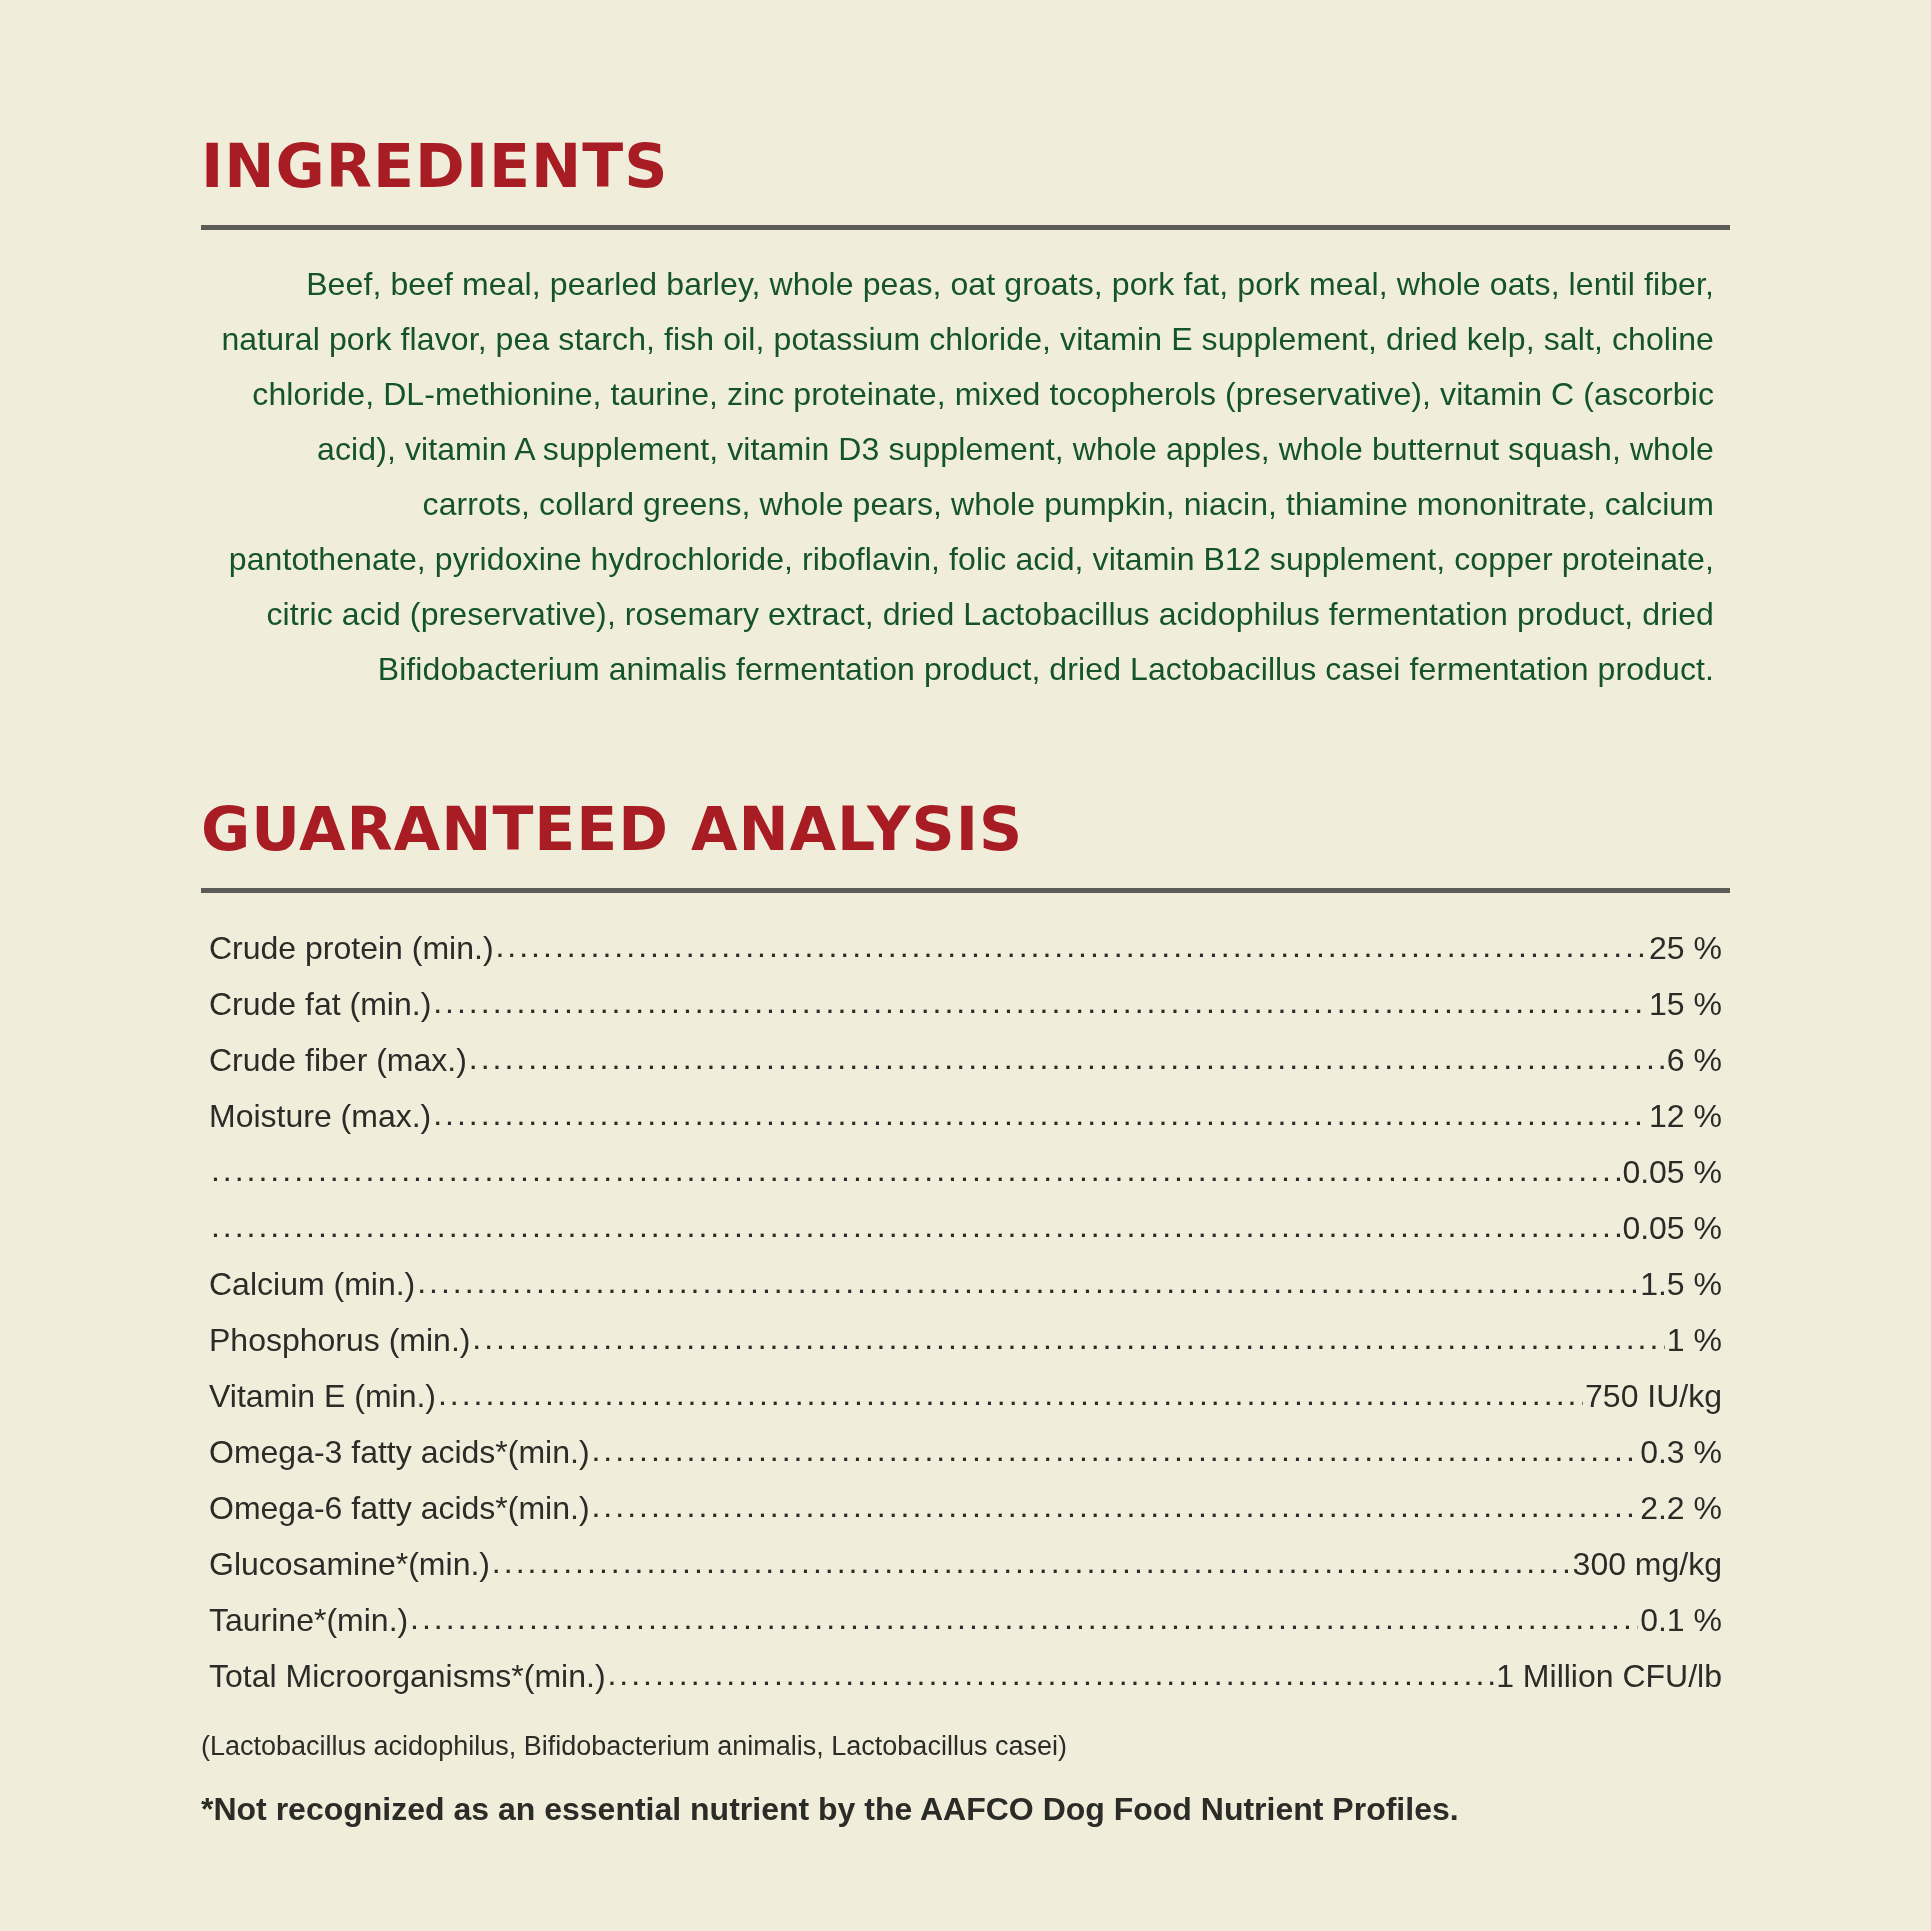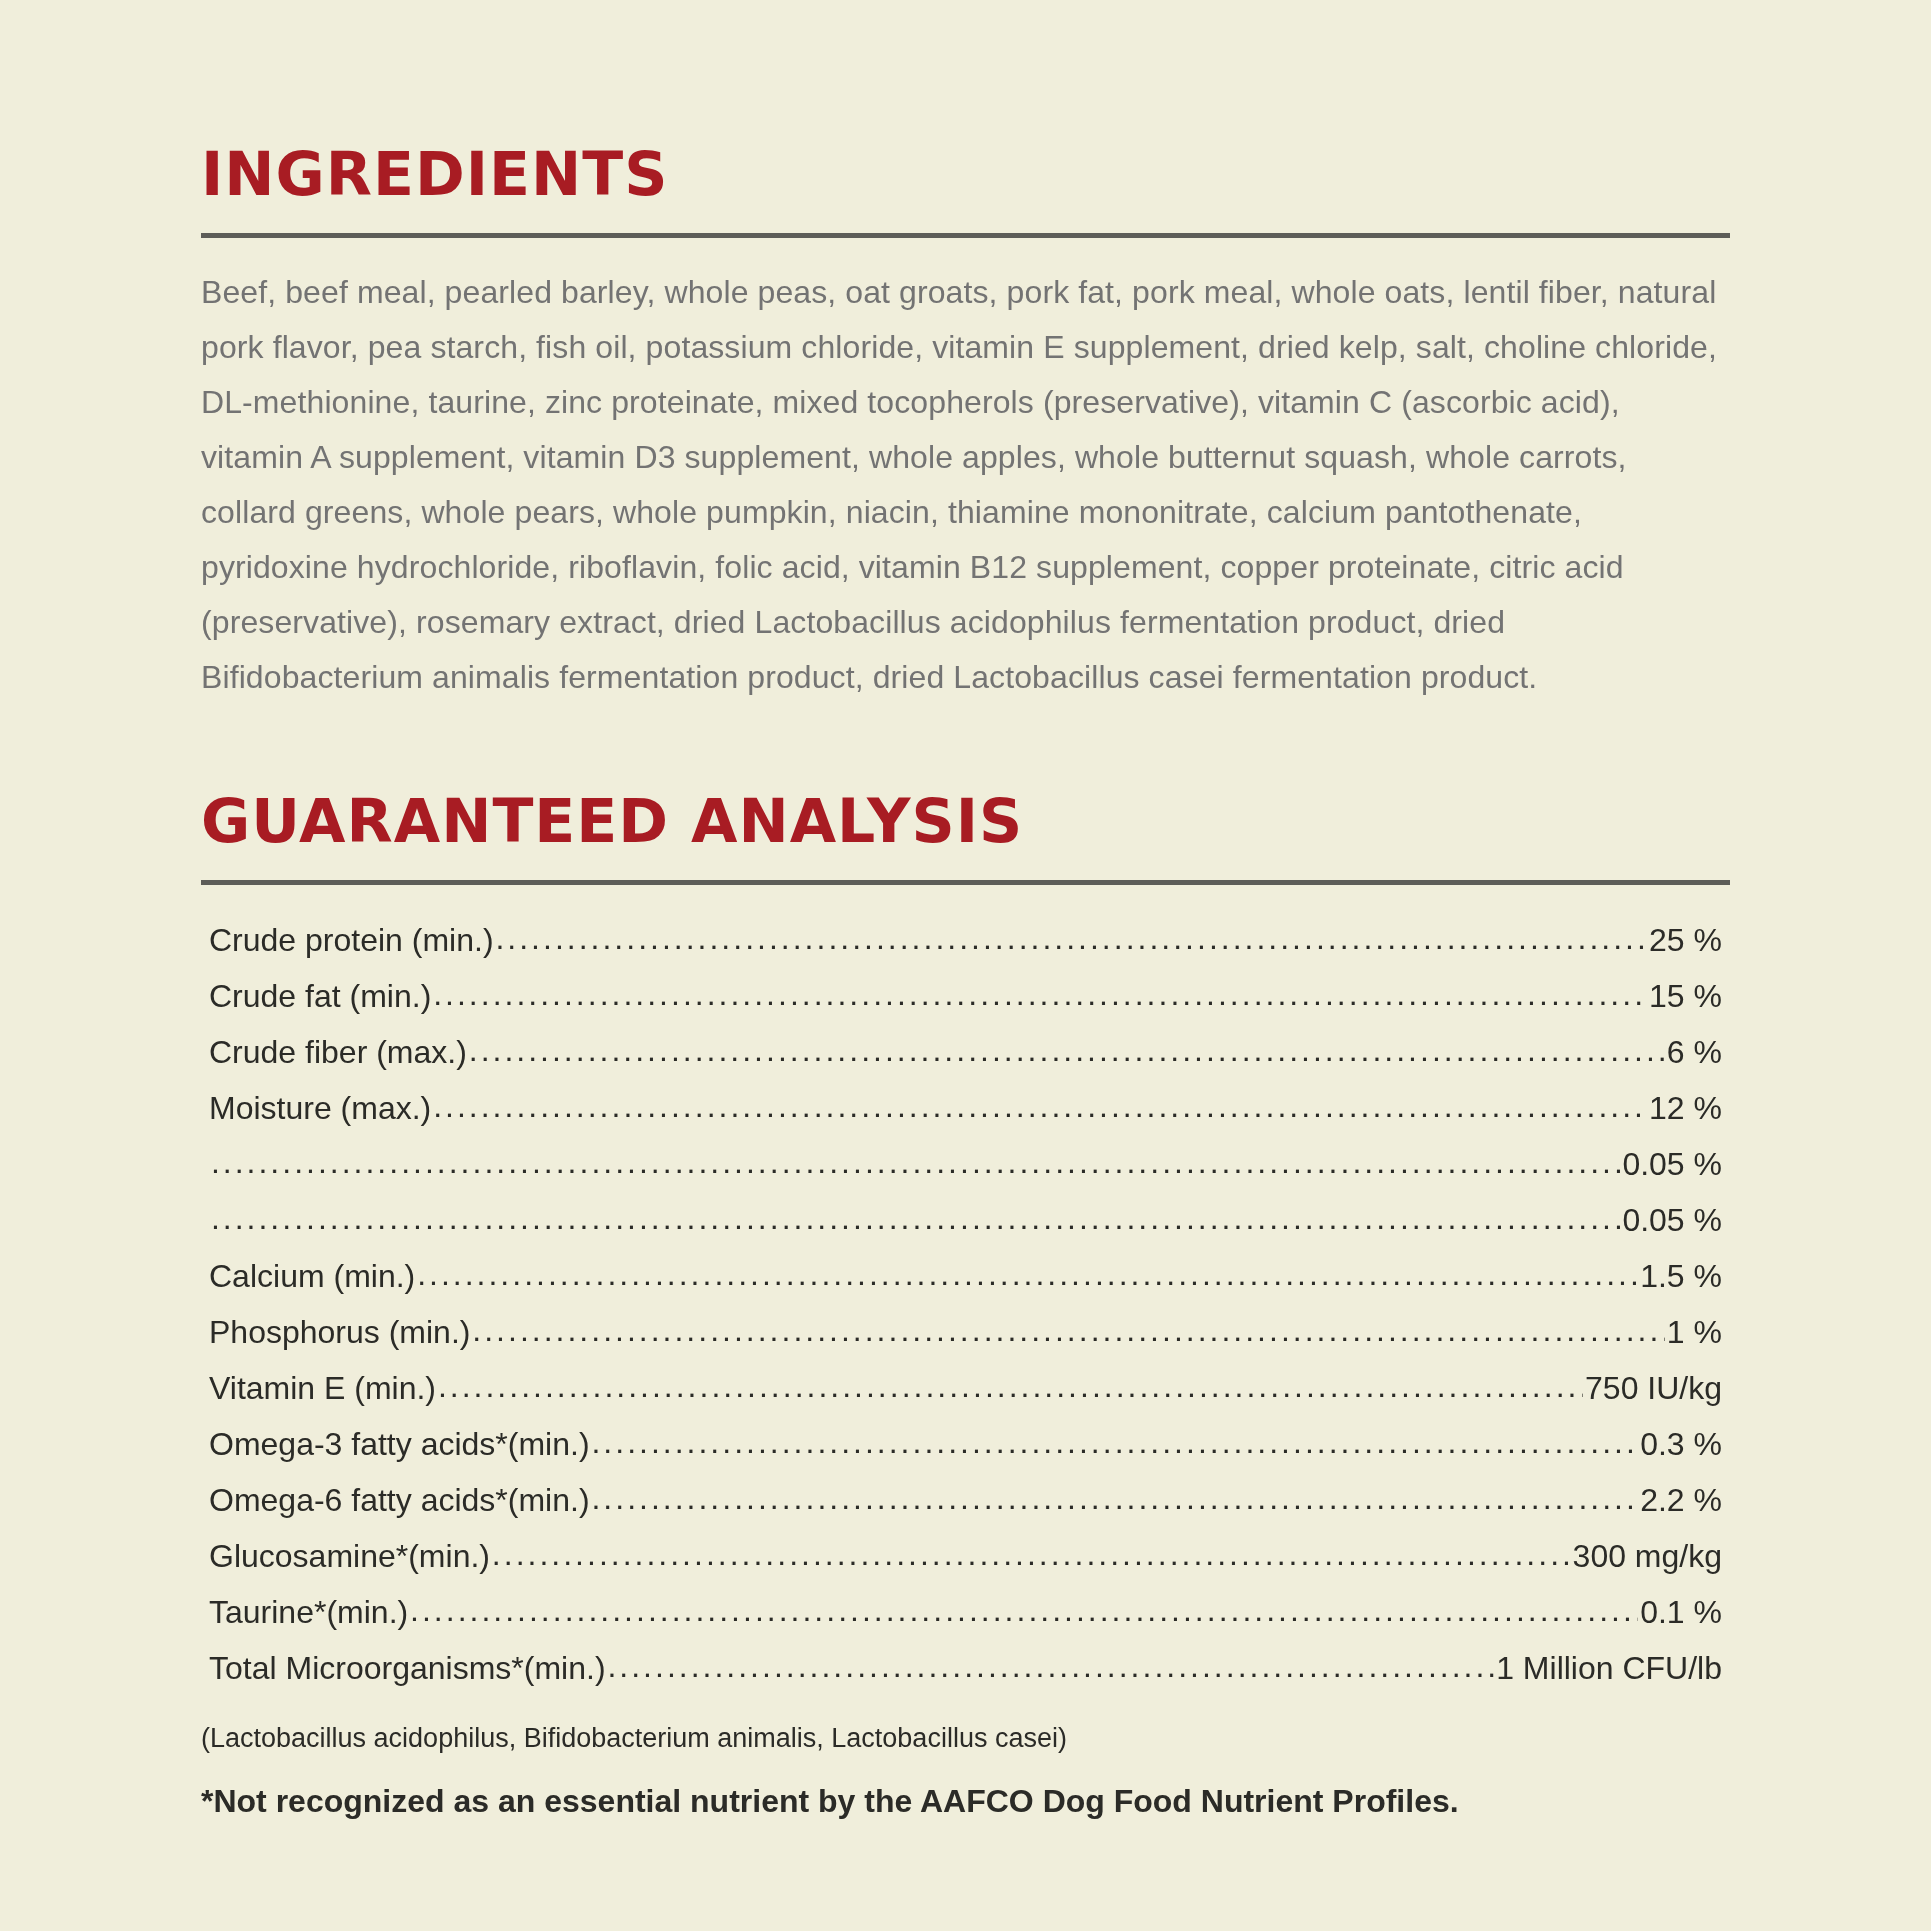--- a/index.html
+++ b/index.html
@@ -11,21 +11,21 @@
     height: 1931px;
     background: #f0eedb;
     font-family: "Liberation Sans", sans-serif;
     -webkit-font-smoothing: antialiased;
   }
   .page {
     position: relative;
     width: 1931px;
     height: 1931px;
     box-sizing: border-box;
-    padding: 8px 201px;
+    padding: 0 201px;
   }
   .section-title {
     font-family: "DejaVu Sans", sans-serif;
     font-weight: bold;
     color: #a81c23;
     font-size: 60px;
     letter-spacing: 1px;
     line-height: 1.05;
     margin: 0;
     text-transform: uppercase;
@@ -35,24 +35,24 @@
   }
   .rule {
     height: 4.8px;
     background: #5d5d58;
     margin-top: 27px;
     margin-bottom: 27px;
   }
   .body-text {
     font-size: 32px;
     line-height: 1.72;
-    color: #737373;
+    color: #14532d;
     letter-spacing: 0.1px;
-    text-align: left;
-    margin: 0;
+    text-align: right;
+    margin: 16px;
   }
   #guaranteed-title {
     padding-top: 85px;
   }
   .ga-list {
     margin: 8px;
     padding: 0;
     list-style: none;
   }
   .ga-row {

